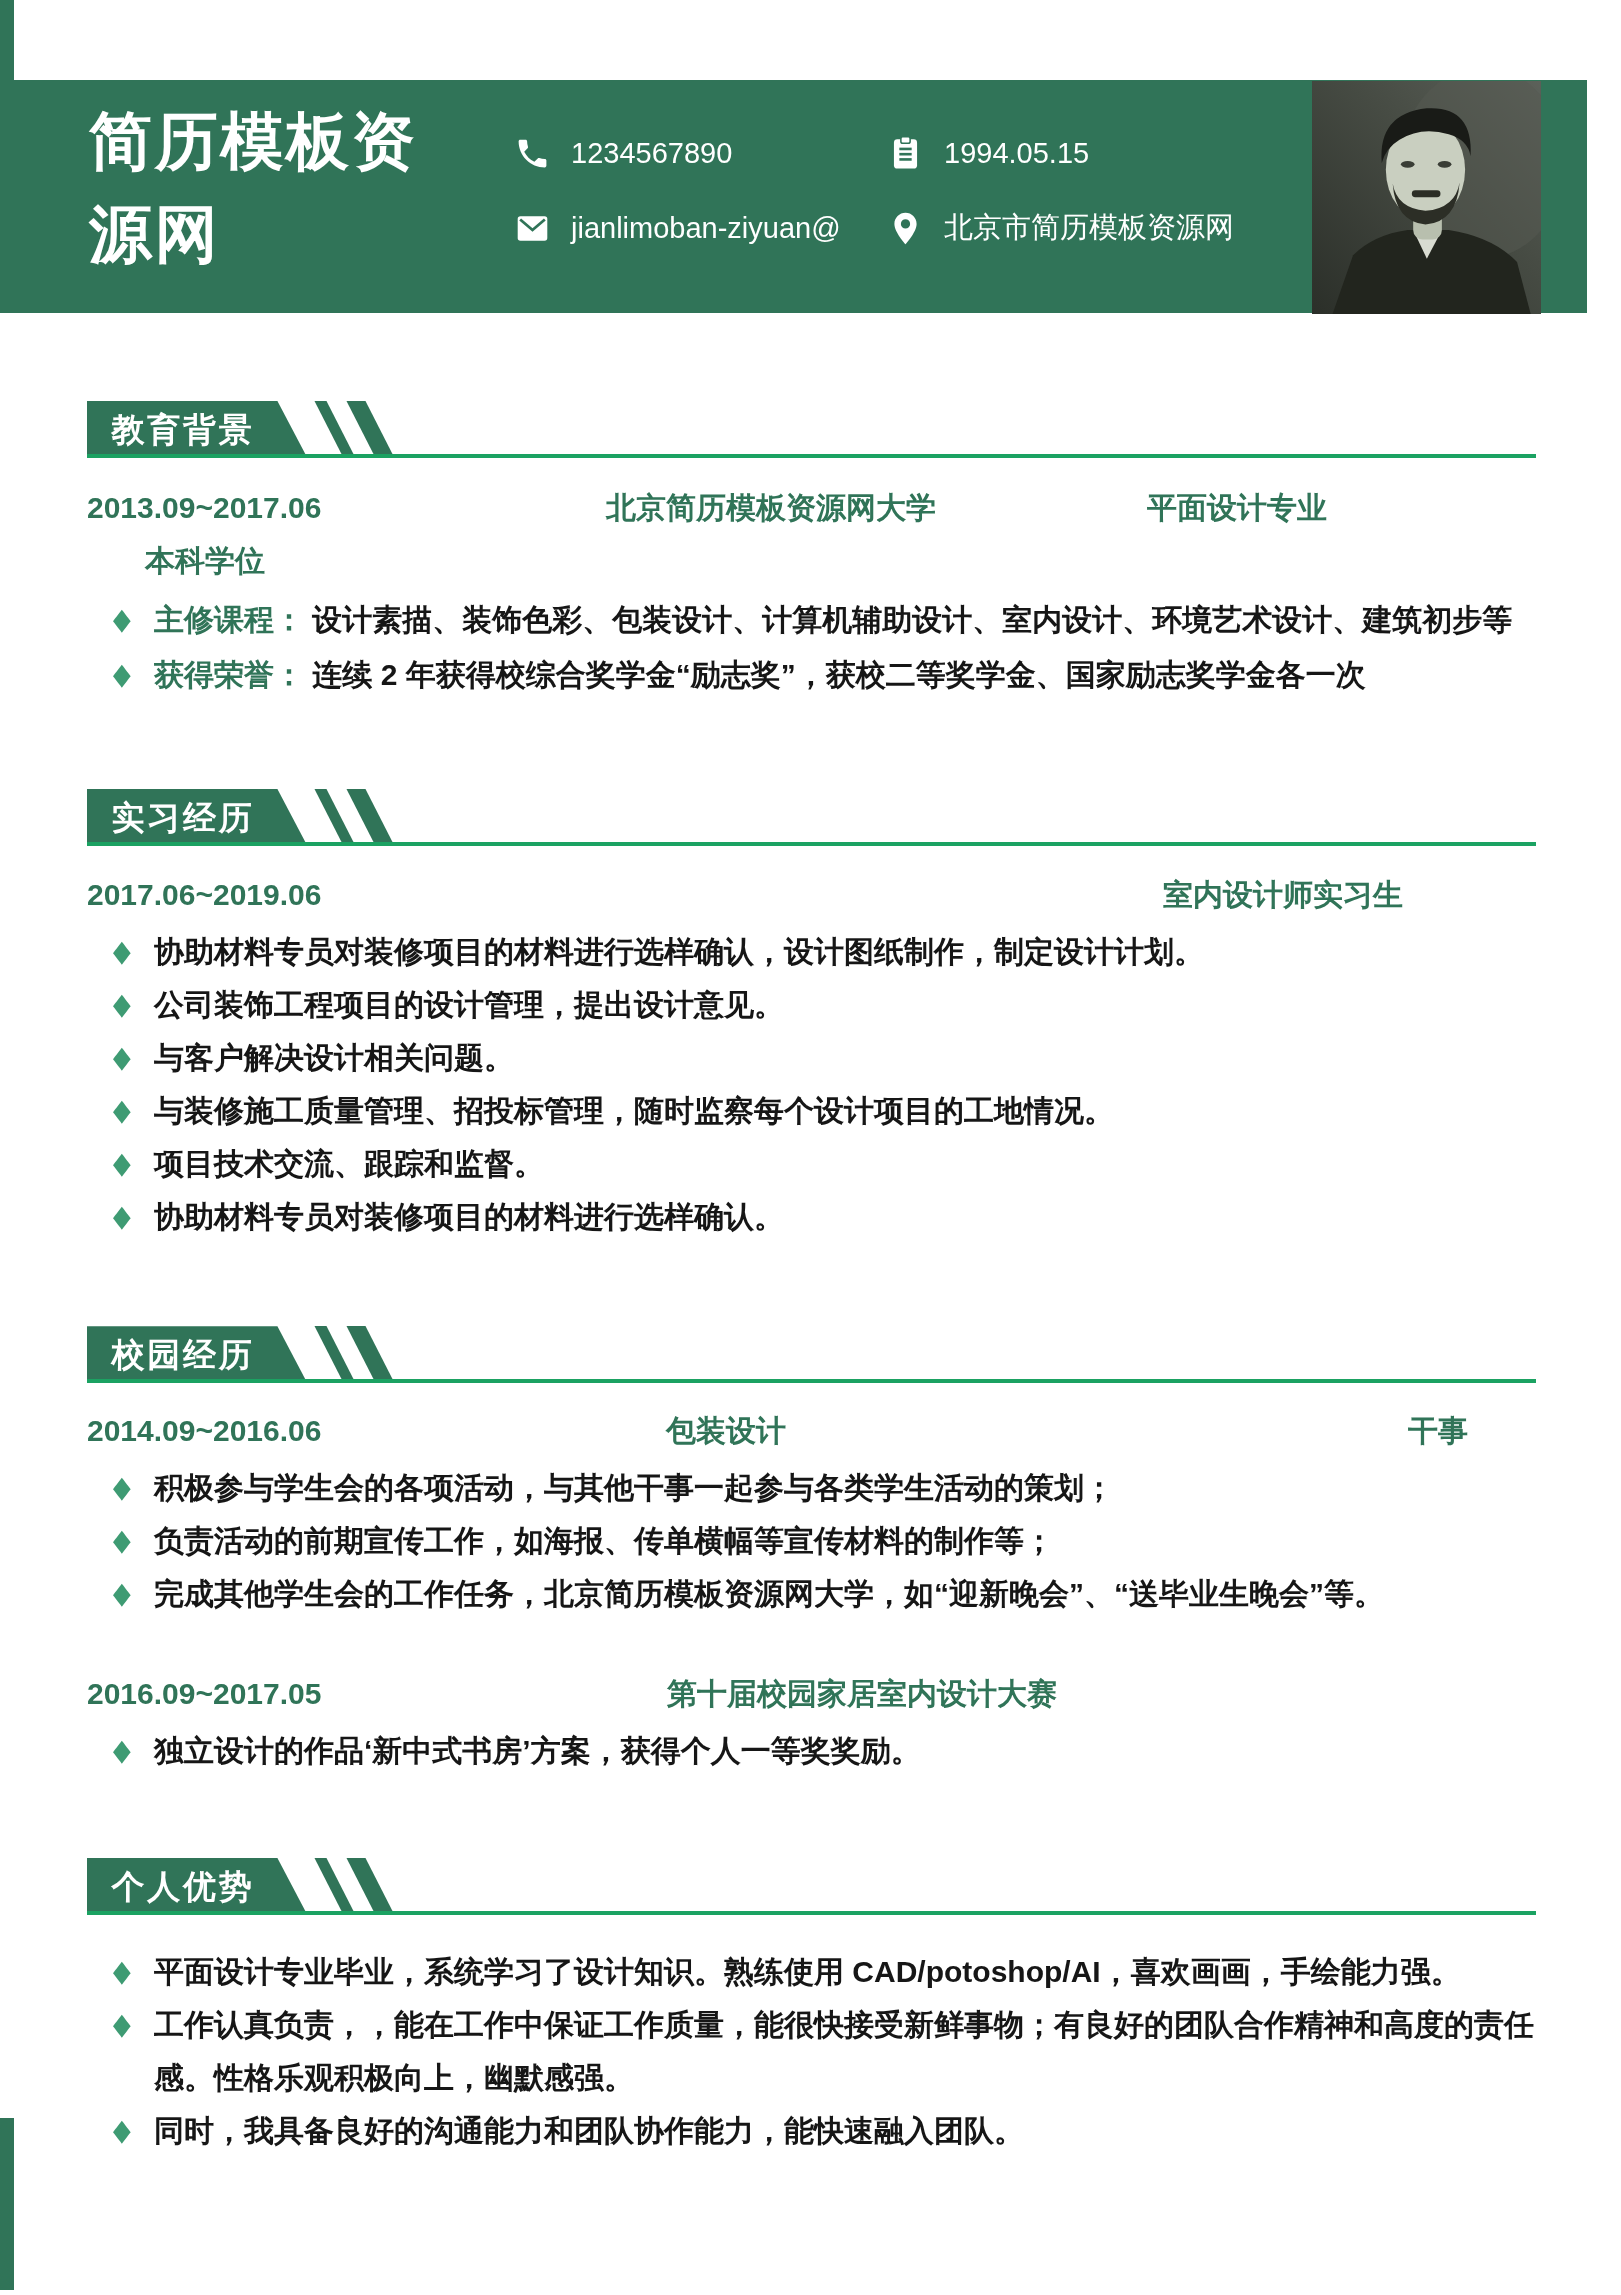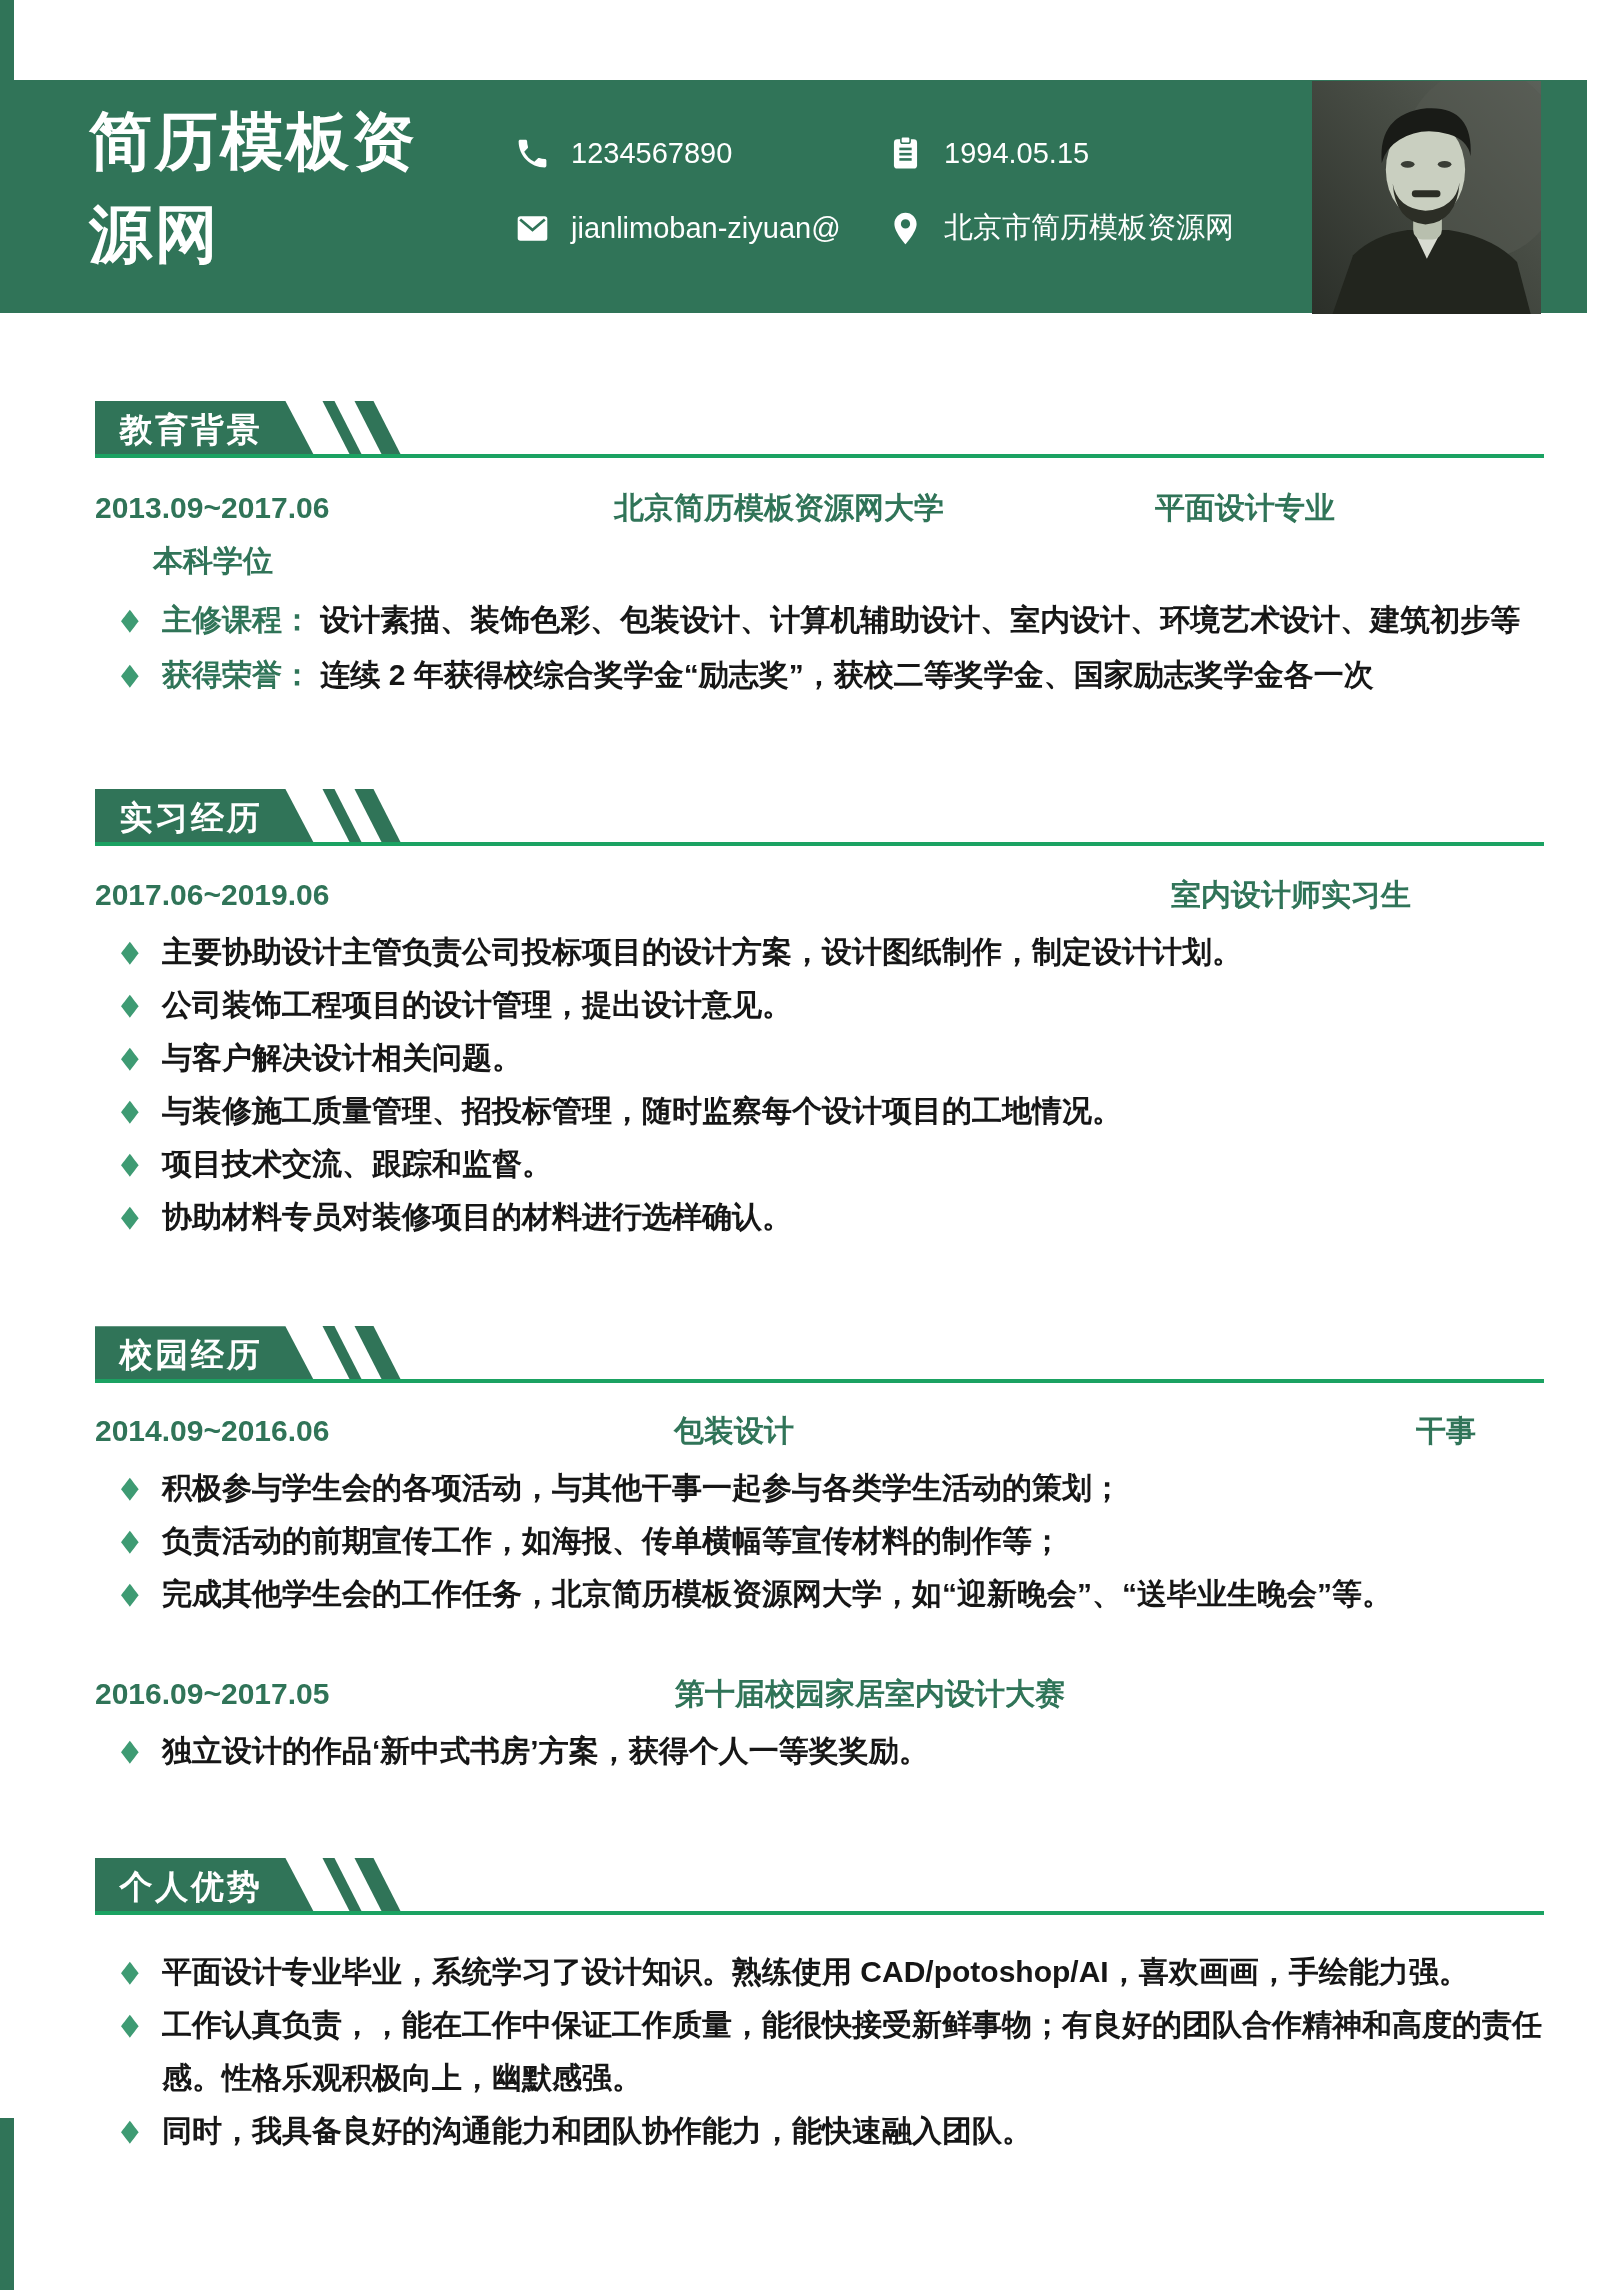--- a/index.html
+++ b/index.html
@@ -23,21 +23,21 @@
   
   #header{position:absolute;left:0;top:80px;width:1587px;height:233px;background:var(--green);}
   #title{position:absolute;left:89px;top:15px;color:#fff;font-size:63px;font-weight:700;line-height:93px;letter-spacing:2.7px;}
   #contact{position:absolute;left:514px;top:52px;display:grid;grid-template-columns:373px auto;row-gap:33px;}
   .c-item{display:flex;align-items:center;gap:20px;color:#fff;font-size:29px;font-weight:400;height:42px;}
   .c-item svg{width:37px;height:37px;flex:0 0 37px;}
   #photo{position:absolute;left:1312px;top:0.7px;width:229px;height:233px;overflow:hidden;background:#3c403a;}
   #photo svg{display:block;width:100%;height:100%;}
 
   
-  #main{position:absolute;left:87px;top:313px;width:1449px;margin-left:8px;}
+  #main{position:absolute;left:87px;top:313px;width:1449px;}
 
   
   .sec-head{position:relative;height:57px;display:flex;align-items:flex-start;}
   .sec-tab{
     height:57px;background:var(--green);color:#fff;
     font-size:33px;font-weight:700;line-height:57px;letter-spacing:2.7px;
     padding:0 53px 0 24.6px;
     clip-path:polygon(0 0,calc(100% - 30px) 0,100% 100%,0 100%);
   }
   .stripe{height:57px;background:var(--green);transform:skewX(27deg);}
@@ -194,21 +194,21 @@
       </div>
       <span class="stripe s1"></span>
       <span class="stripe s2"></span>
       <div class="sec-line"></div>
     </div>
     <div id="intern-row" class="row intern">
       <span class="date">2017.06~2019.06</span>
       <span class="role">室内设计师实习生</span>
     </div>
     <ul id="intern-list" class="blist lh77">
-      <li><span class="dia">◆</span><span>主要协助设计主管负责公司投标项目的设计方案，设计图纸制作，制定设计计划。</span></li>
+      <li><span class="dia">◆</span><span>协助材料专员对装修项目的材料进行选样确认，设计图纸制作，制定设计计划。</span></li>
       <li><span class="dia">◆</span><span>公司装饰工程项目的设计管理，提出设计意见。</span></li>
       <li><span class="dia">◆</span><span>与客户解决设计相关问题。</span></li>
       <li><span class="dia">◆</span><span>与装修施工质量管理、招投标管理，随时监察每个设计项目的工地情况。</span></li>
       <li><span class="dia">◆</span><span>项目技术交流、跟踪和监督。</span></li>
       <li><span class="dia">◆</span><span>协助材料专员对装修项目的材料进行选样确认。</span></li>
     </ul>
   </section>
 
   <section id="sec-campus">
     <div class="sec-head">

